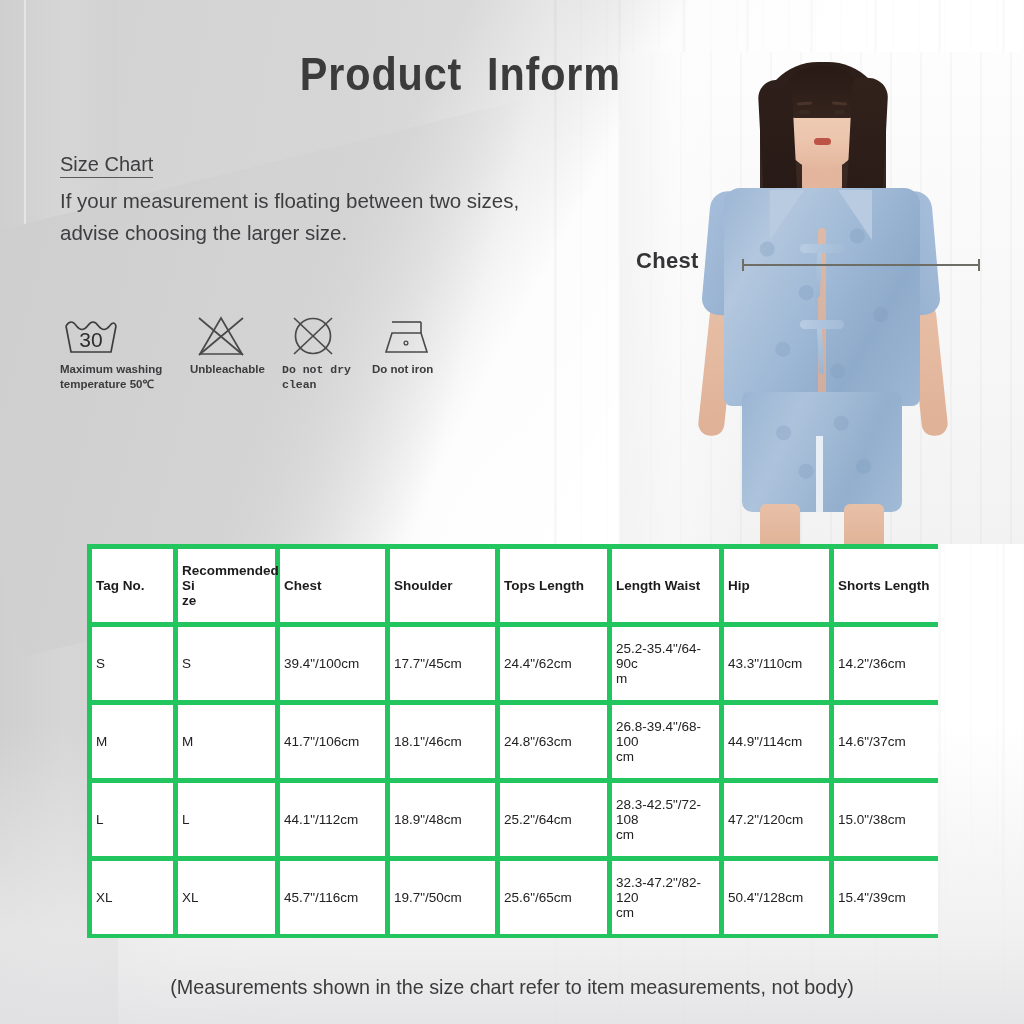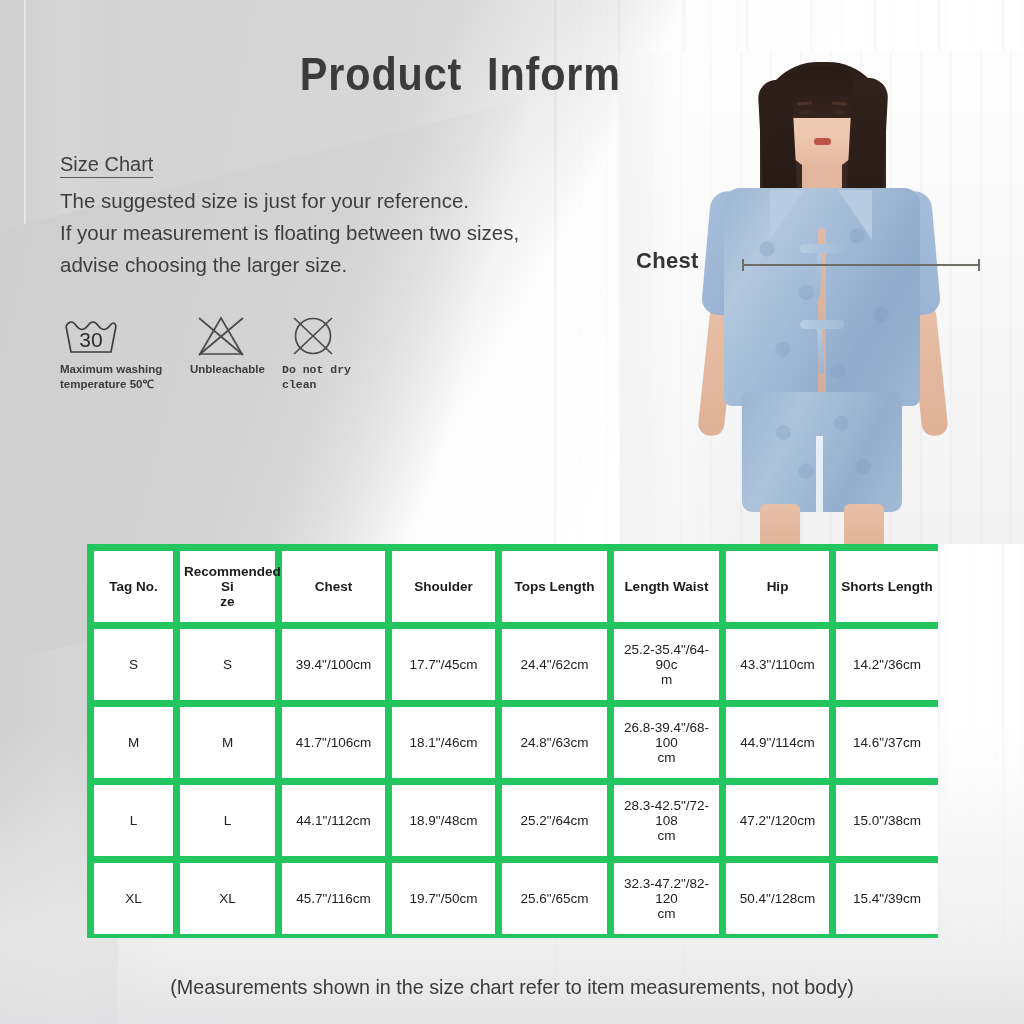--- a/index.html
+++ b/index.html
@@ -234,22 +234,22 @@
   .arm-l { left:84px; transform:rotate(6deg); }
   .arm-r { left:296px; transform:rotate(-6deg); }
 
   
   .table-wrap {
     position:absolute; left:87px; top:544px; width:851px; height:394px;
     background:#ffffff; overflow:hidden;
   }
   table.size { width:100%; height:100%; border-collapse:collapse; table-layout:fixed; }
   table.size th, table.size td {
-    border:7px solid #22c55e;
-    text-align:center; vertical-align:middle;
+    border:5px solid #22c55e;
+    text-align:left; vertical-align:middle;
     padding:2px 4px;
     color:#1c1c1c;
   }
   table.size th { font-size:13.5px; font-weight:bold; }
   table.size td { font-size:13.5px; font-weight:normal; color:#222; }
   table.size tr { height:78px; }
   table.size tr:first-child { height:78px; }
   col.c1 { width:86px; } col.c2 { width:102px; }
   col.c3 { width:110px; } col.c4 { width:110px; }
   col.c5 { width:112px; } col.c6 { width:112px; }
@@ -272,21 +272,20 @@
   <div class="bg-left-band"></div>
   <div class="bg-left-seam"></div>
   <div class="bg-diag-edge"></div>
   <div class="bg-soft-shadow"></div>
 
   <div class="title">Product  Information</div>
 
   <div class="sizechart-block">
     <div class="sc-heading">Size Chart</div>
     <div class="sc-lines">
-      <div class="sc-line">The suggested size is just for your reference.</div>
       <div class="sc-line">If your measurement is floating between two sizes,</div>
       <div class="sc-line">advise choosing the larger size.</div>
     </div>
   </div>
 
   <div class="care-row">
 
     <div class="care-item care-1">
       <svg class="care-ico" viewBox="0 0 62 46">
         <path d="M6 14 L11 40 L51 40 L56 14" fill="none" stroke="#3d3d3f" stroke-width="1.7"></path>
@@ -308,20 +307,29 @@
 
     <div class="care-item care-3">
       <svg class="care-ico" viewBox="0 0 62 46">
         <circle cx="31" cy="24" r="17.5" fill="none" stroke="#4a4a4c" stroke-width="1.7"></circle>
         <line x1="12" y1="6" x2="50" y2="42" stroke="#4a4a4c" stroke-width="1.7"></line>
         <line x1="50" y1="6" x2="12" y2="42" stroke="#4a4a4c" stroke-width="1.7"></line>
       </svg>
       <div class="care-cap">Do not dry clean</div>
     </div>
 
+    <div class="care-item care-4">
+      <svg class="care-ico" viewBox="0 0 62 46">
+        <path d="M14 40 L20 21 L49 21 L55 40 Z" fill="none" stroke="#4a4a4c" stroke-width="1.6"></path>
+        <line x1="20" y1="10" x2="49" y2="10" stroke="#4a4a4c" stroke-width="1.6"></line>
+        <line x1="49" y1="10" x2="49" y2="21" stroke="#4a4a4c" stroke-width="1.6"></line>
+        <circle cx="34" cy="31" r="1.9" fill="none" stroke="#4a4a4c" stroke-width="1.3"></circle>
+      </svg>
+      <div class="care-cap">Do not iron</div>
+    </div>
   </div>
 
   <div class="photo">
     <div class="photo-bg"></div>
 
     <div class="fig">
       <div class="hair-back"></div>
       <div class="neck"></div>
       <div class="face"></div>
       <div class="hair-front"></div>

